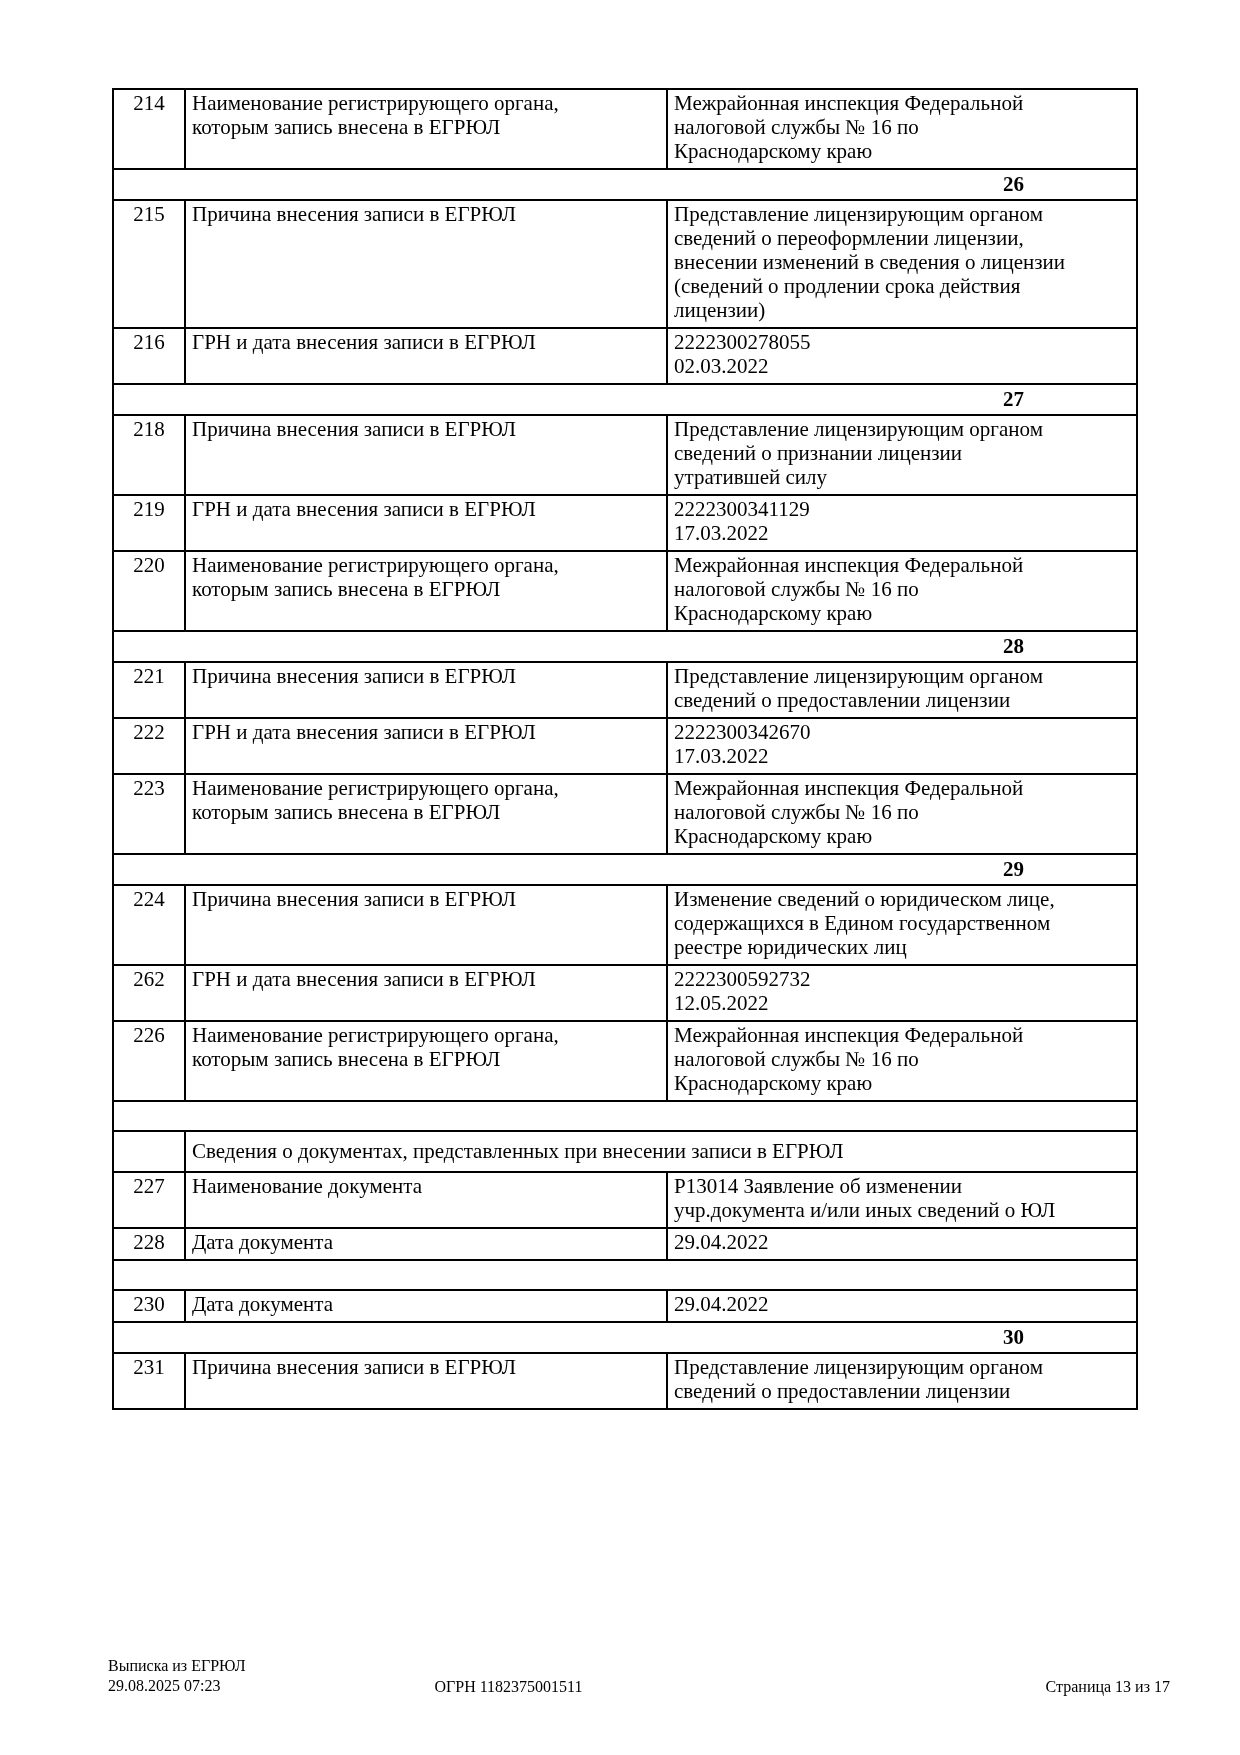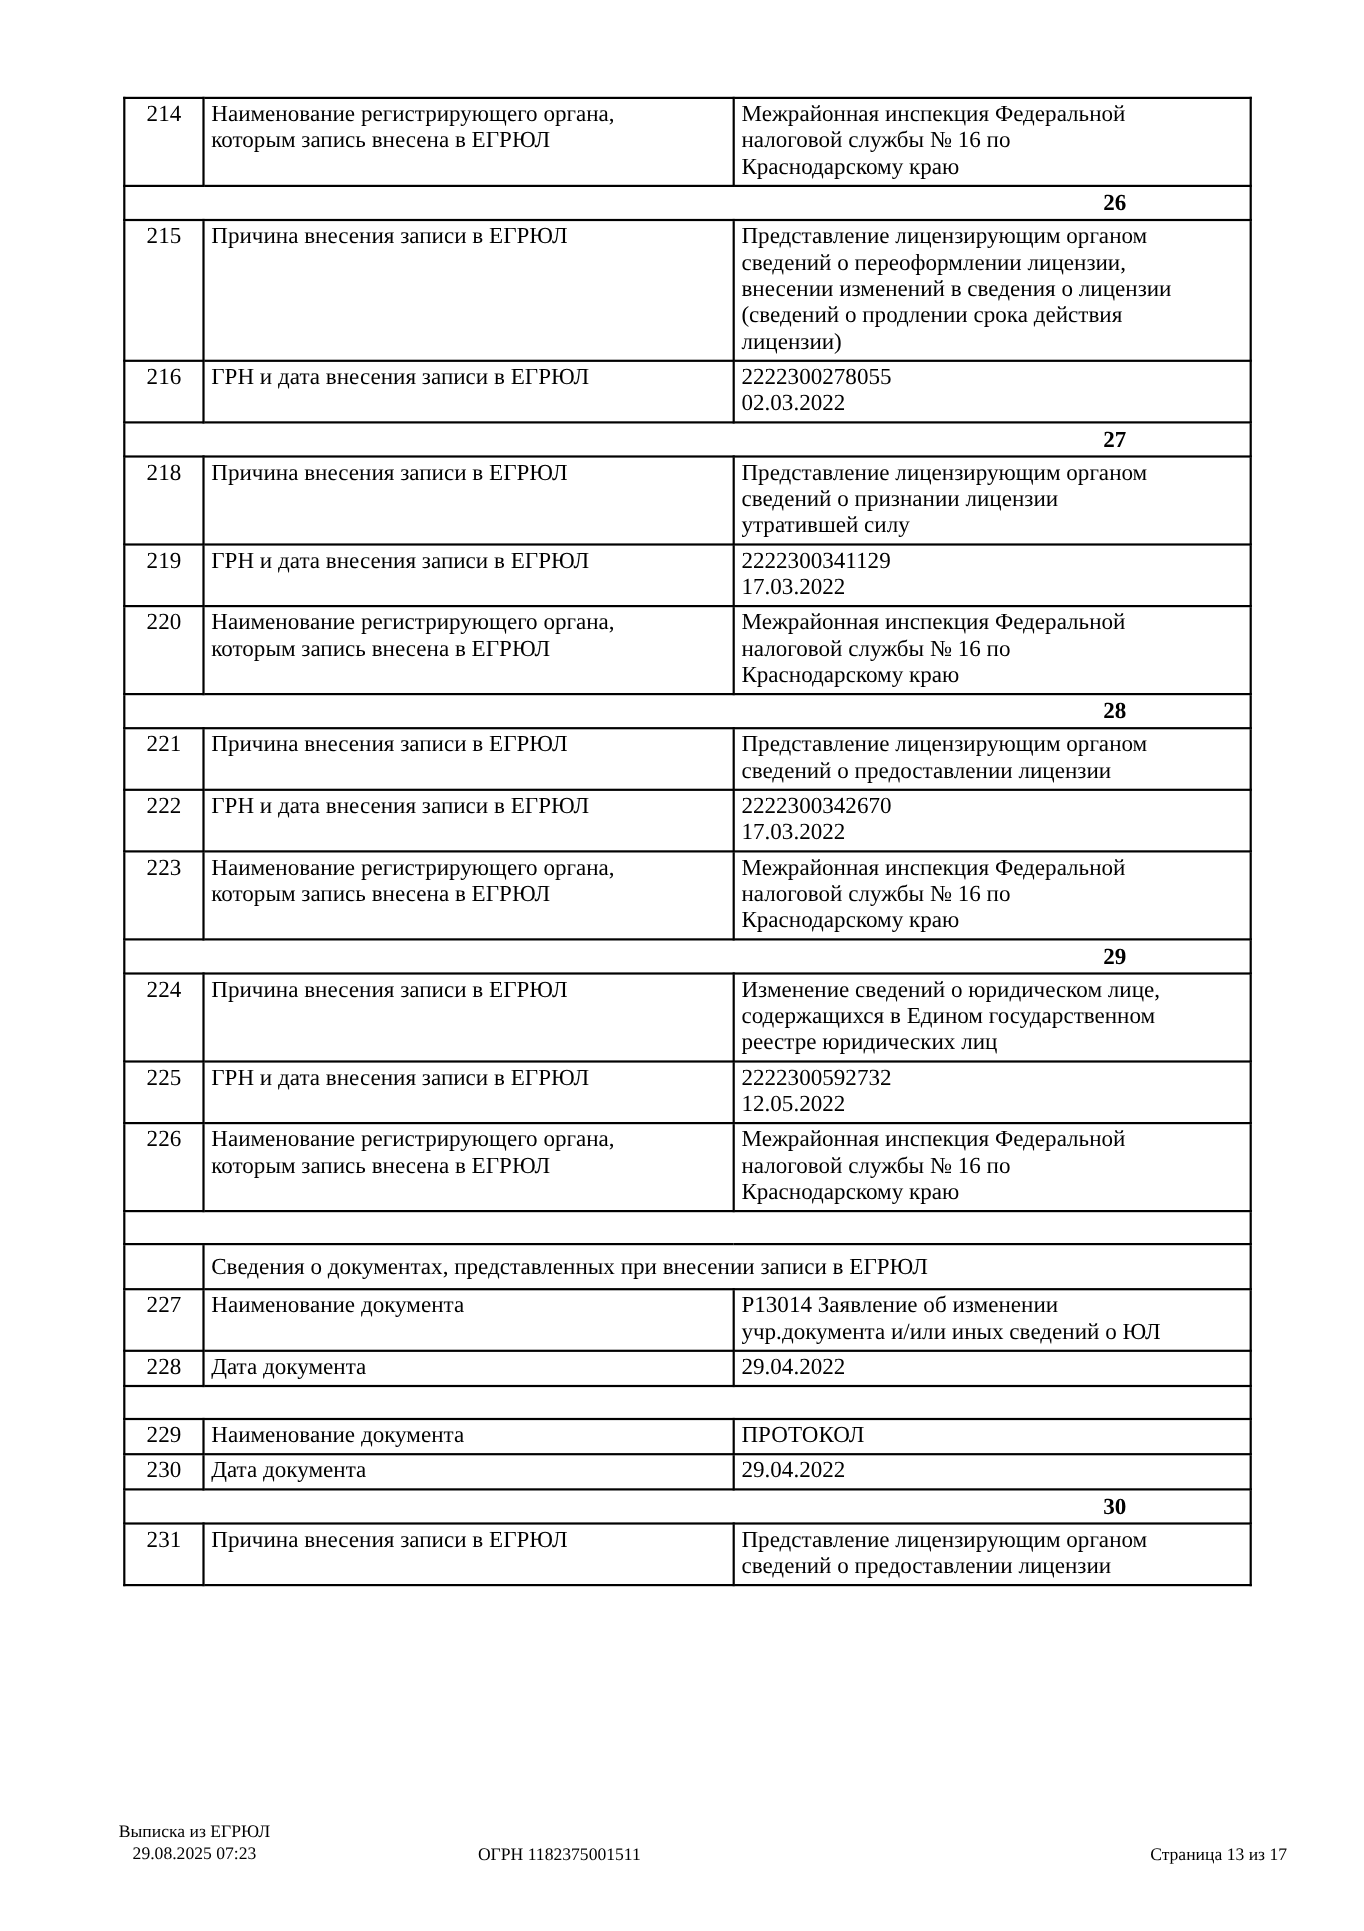--- a/index.html
+++ b/index.html
@@ -46,21 +46,21 @@
     padding: 7px 6px 8px 6px;
   }
 
   .footer {
     position: absolute;
     left: 0; top: 1656px;
     width: 1240px;
     font-size: 16px;
     line-height: 20px;
   }
-  .footer-left { position: absolute; left: 108px; top: 0; text-align: center; }
+  .footer-left { position: absolute; left: 108px; top: 0; }
   .footer-center { position: absolute; left: 0; top: 21px; width: 1017px; text-align: center; }
   .footer-right { position: absolute; right: 70px; top: 21px; }
 </style>
 </head>
 <body>
 
 <table class="doc-table">
   <colgroup>
     <col style="width:72px">
     <col style="width:482px">
@@ -144,21 +144,21 @@
         <td class="section" colspan="3">29</td>
       </tr>
       <tr>
         <td class="num">224</td>
         <td class="lbl">Причина внесения записи в ЕГРЮЛ</td>
         <td class="val">Изменение сведений о юридическом лице,
 содержащихся в Едином государственном
 реестре юридических лиц</td>
       </tr>
       <tr>
-        <td class="num">225</td>
+        <td class="num">262</td>
         <td class="lbl">ГРН и дата внесения записи в ЕГРЮЛ</td>
         <td class="val">2222300592732
 12.05.2022</td>
       </tr>
       <tr>
         <td class="num">226</td>
         <td class="lbl">Наименование регистрирующего органа,
 которым запись внесена в ЕГРЮЛ</td>
         <td class="val">Межрайонная инспекция Федеральной
 налоговой службы № 16 по
@@ -177,25 +177,20 @@
         <td class="val">Р13014 Заявление об изменении
 учр.документа и/или иных сведений о ЮЛ</td>
       </tr>
       <tr>
         <td class="num">228</td>
         <td class="lbl">Дата документа</td>
         <td class="val">29.04.2022</td>
       </tr>
       <tr>
         <td class="spacer" colspan="3"></td>
-      </tr>
-      <tr>
-        <td class="num">229</td>
-        <td class="lbl">Наименование документа</td>
-        <td class="val">ПРОТОКОЛ</td>
       </tr>
       <tr>
         <td class="num">230</td>
         <td class="lbl">Дата документа</td>
         <td class="val">29.04.2022</td>
       </tr>
       <tr>
         <td class="section" colspan="3">30</td>
       </tr>
       <tr>

